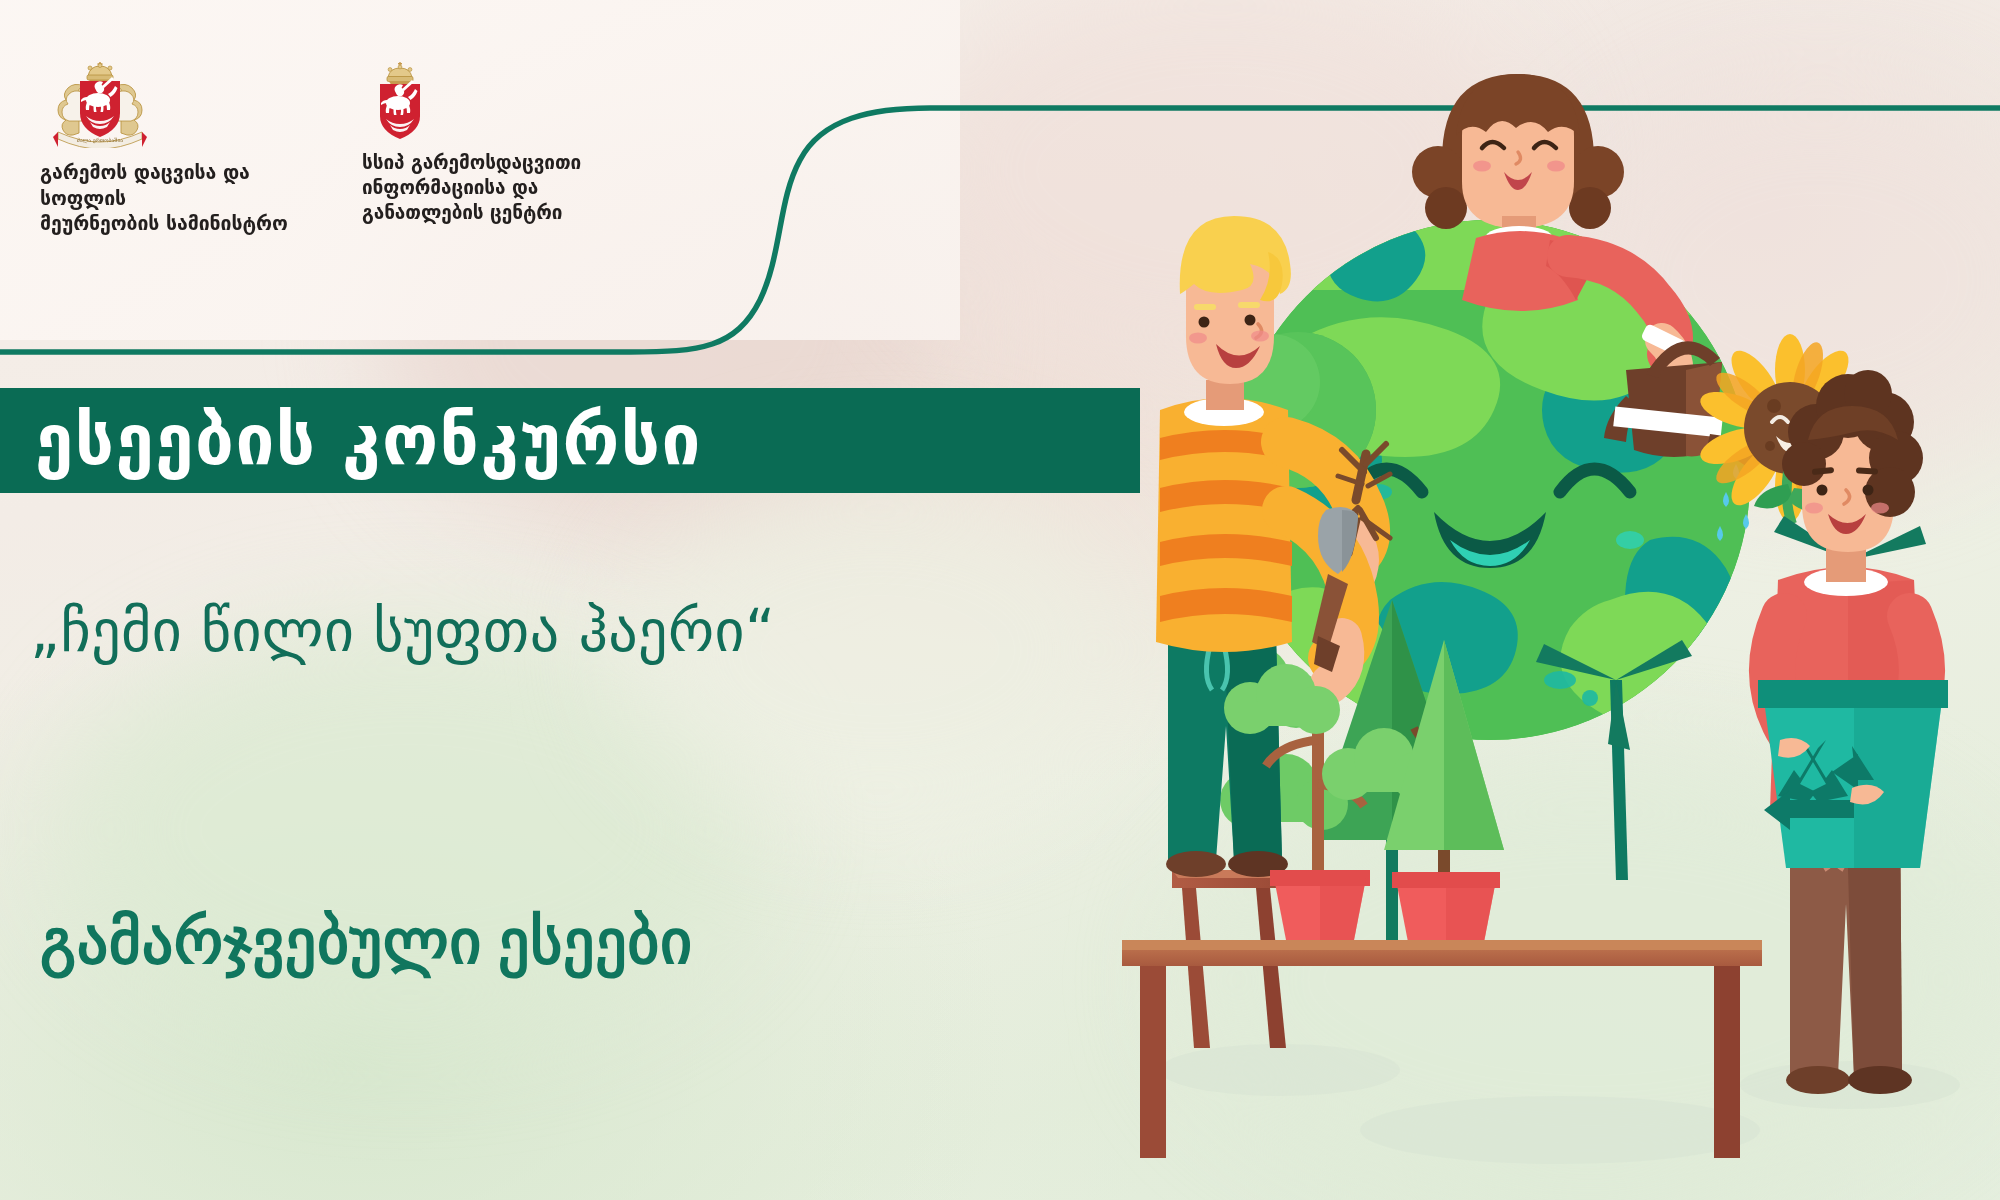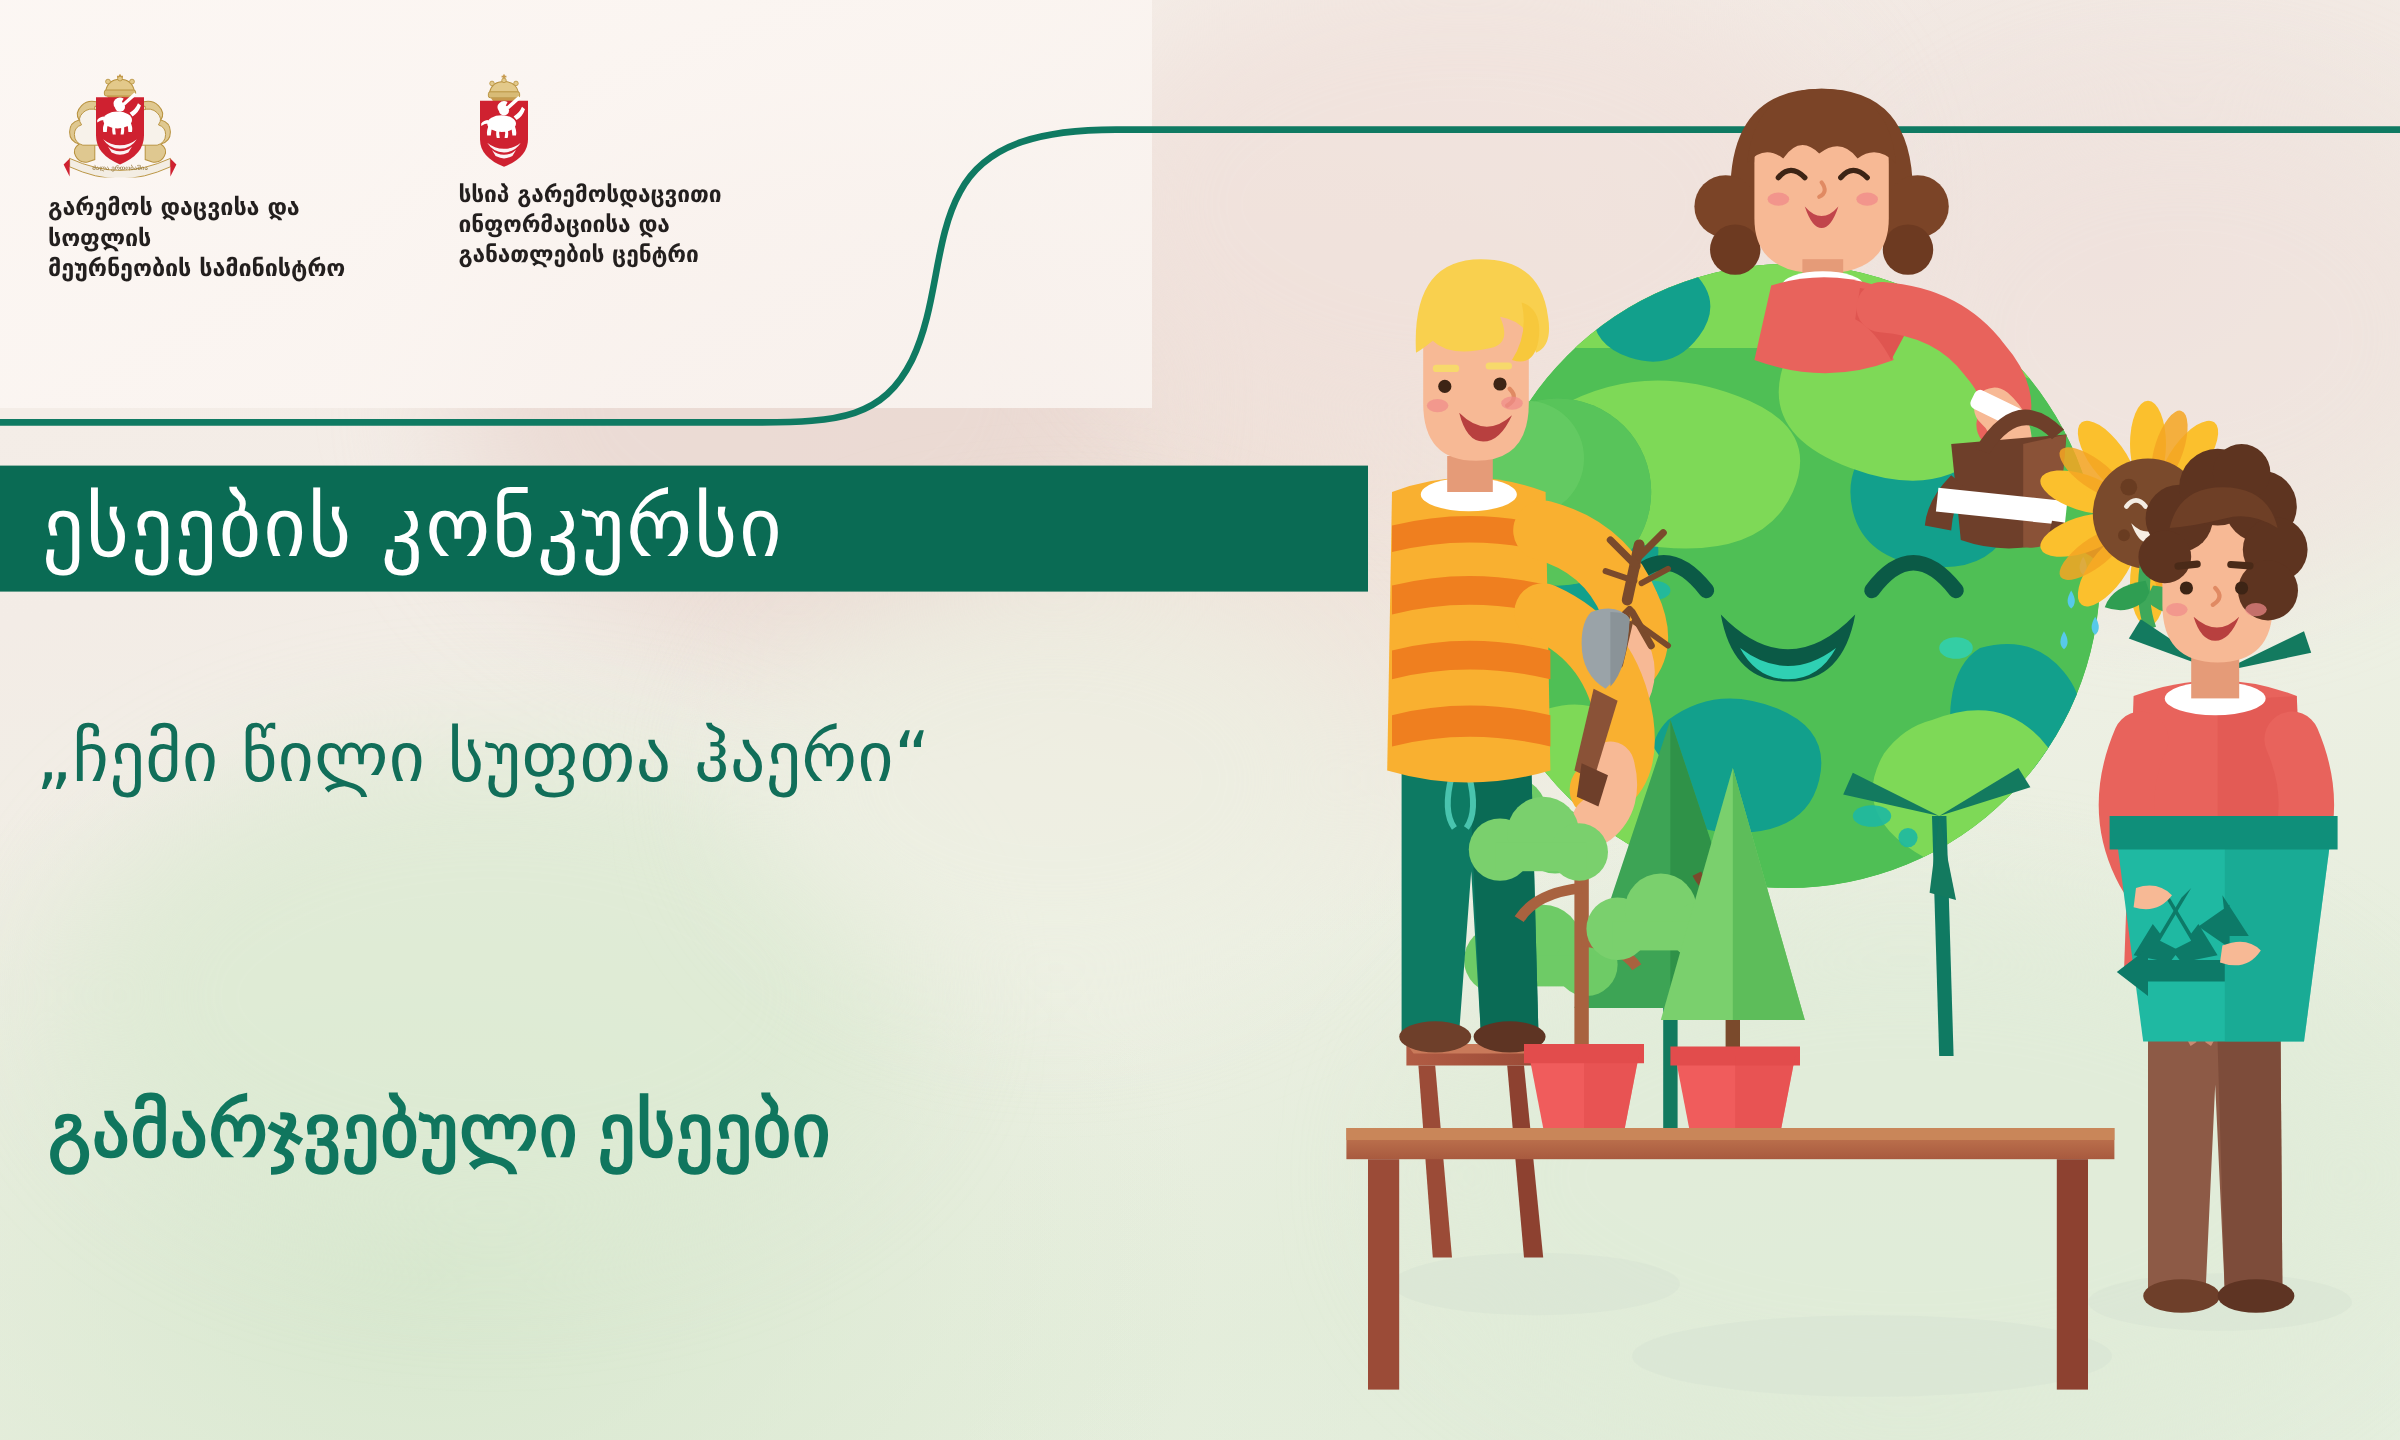--- a/index.html
+++ b/index.html
@@ -50,21 +50,21 @@
     width: 1000px; height: 400px;
     background: linear-gradient(150deg, #fdf8f5 0%, #fbf5f1 60%, #f9f3ef 100%);
     opacity: 0.9;
   }
   .header-curve { position: absolute; left: 0; top: 0; width: 2000px; height: 460px; }
 
   
   .logos { position: absolute; left: 0; top: 0; }
   .logo-block { position: absolute; }
   .logo-block.l1 { left: 40px; top: 56px; width: 300px; }
-  .logo-block.l2 { left: 382px; top: 58px; width: 280px; }
+  .logo-block.l2 { left: 362px; top: 58px; width: 280px; }
 
   .crest-wrap { position: relative; height: 92px; }
   .logo-block.l1 .crest-wrap { height: 92px; }
   .logo-block.l2 .crest-wrap { height: 84px; }
   .crest-svg { display: block; }
   .logo-block.l2 .crest-svg { margin-left: 4px; }
 
   .org-name {
     font-size: 19.5px;
     line-height: 1.32;
@@ -82,21 +82,21 @@
     left: -20px; top: 388px;
     width: 1160px; height: 105px;
     background: #0a6b54;
     display: flex;
     align-items: center;
   }
   .title-band-text {
     margin-left: 55px;
     color: #ffffff;
     font-size: 69px;
-    font-weight: 400;
+    font-weight: 700;
     letter-spacing: 1.5px;
     line-height: 1;
     white-space: nowrap;
   }
 
   
   .subtitle {
     position: absolute;
     left: 30px; top: 595px;
     width: 1180px;

